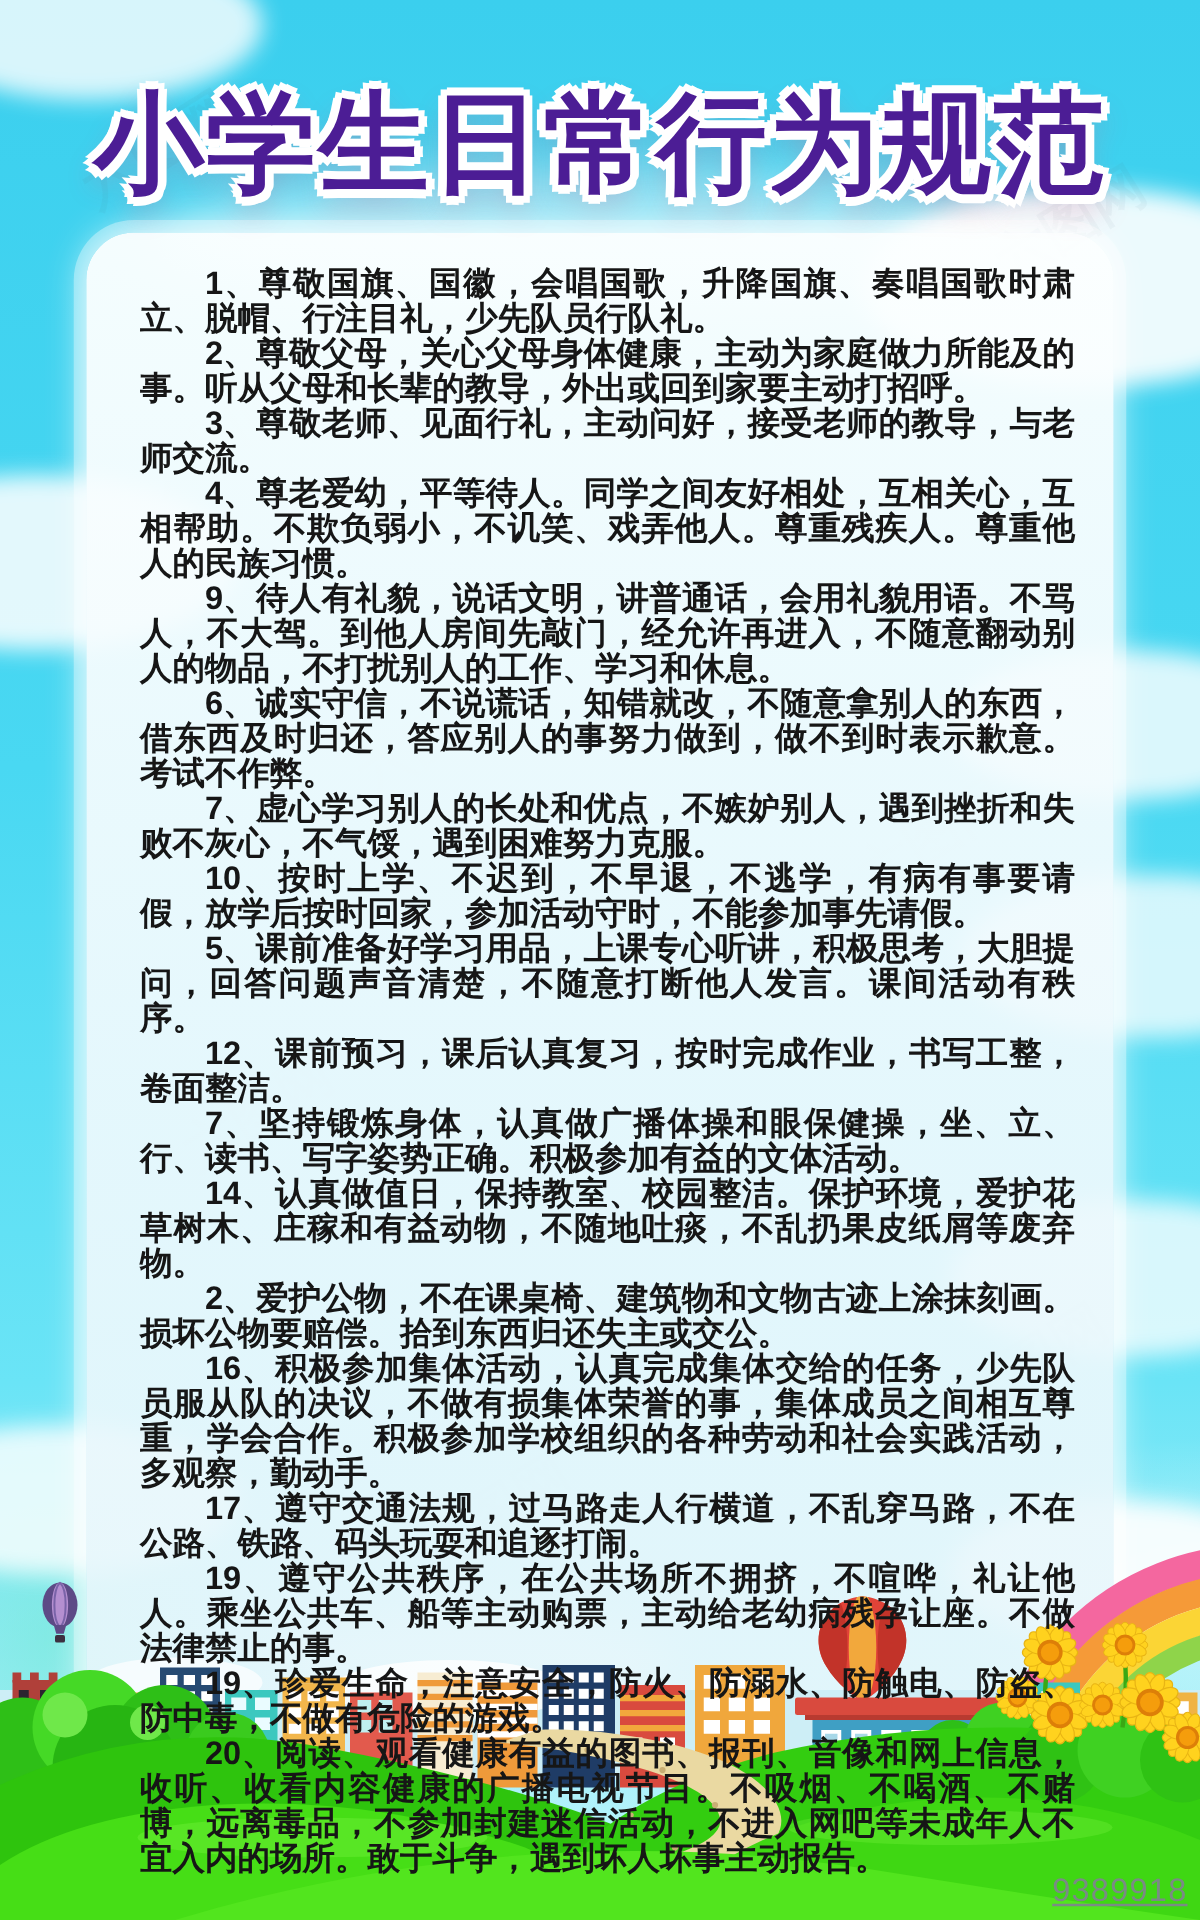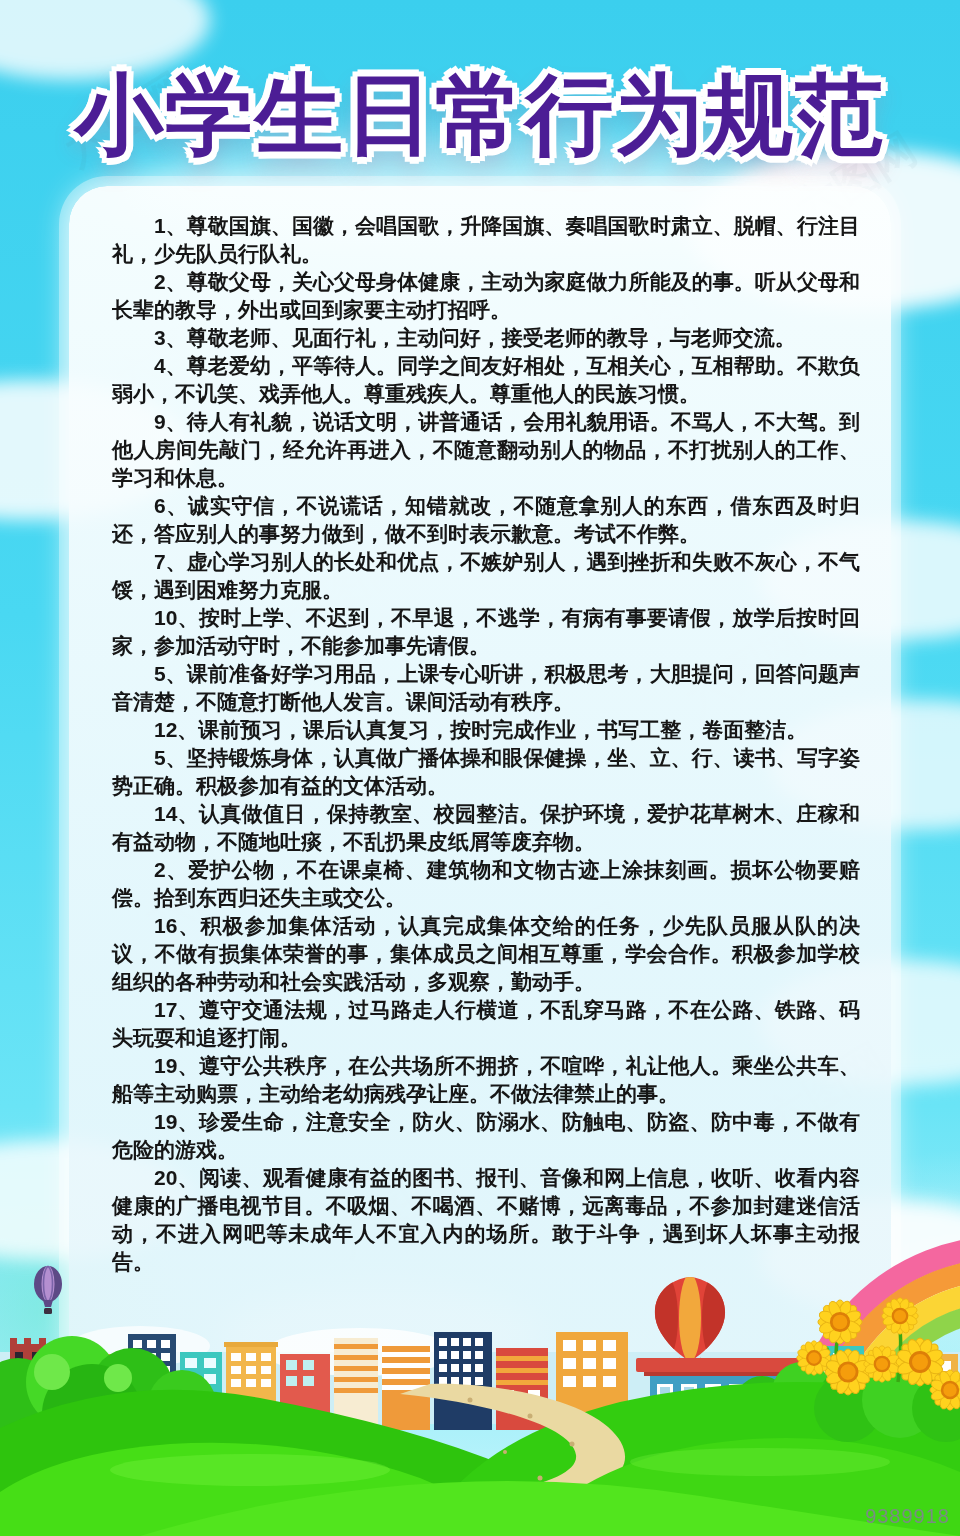--- a/index.html
+++ b/index.html
@@ -45,29 +45,29 @@
       0 12px 22px rgba(235,90,130,.4);}
 
   
   .panel{position:absolute;z-index:2;left:69px;top:186px;width:822px;height:1212px;
     border-radius:38px;
     background:linear-gradient(180deg,rgba(252,255,255,.96) 0%,rgba(238,249,253,.93) 60%,rgba(230,246,251,.92) 100%);
     box-shadow:0 0 0 10px rgba(255,255,255,.35), 0 0 30px rgba(255,255,255,.9);}
 
   
   .rules{position:absolute;z-index:4;left:112px;top:212px;width:748px;
-    font-size:21px;font-weight:700;color:#161616;line-height:28px;text-align:justify;}
+    font-size:26px;font-weight:700;color:#161616;line-height:28px;text-align:justify;}
   .rules p{margin:0;text-indent:2em;}
 
   
   .scenery{position:absolute;z-index:3;left:0;top:1236px;width:960px;height:300px;pointer-events:none;}
 
   
-  .stock{position:absolute;z-index:6;right:10px;bottom:8px;font-size:20px;
-    color:rgba(125,135,138,.95);letter-spacing:1px;font-weight:400;}
+  .stock{position:absolute;z-index:6;right:10px;bottom:8px;font-size:26px;
+    color:rgba(125,135,138,.95);letter-spacing:1px;font-weight:400;text-decoration:underline;}
 </style>
 </head>
 <body>
 
 <div class="stage">
   <div class="sky"></div>
 
   <div class="cloud c1"></div>
   <div class="cloud c2"></div>
   <div class="cloud c3"></div>
@@ -419,21 +419,21 @@
     <p>1、尊敬国旗、国徽，会唱国歌，升降国旗、奏唱国歌时肃立、脱帽、行注目礼，少先队员行队礼。</p>
     <p>2、尊敬父母，关心父母身体健康，主动为家庭做力所能及的事。听从父母和长辈的教导，外出或回到家要主动打招呼。</p>
     <p>3、尊敬老师、见面行礼，主动问好，接受老师的教导，与老师交流。</p>
     <p>4、尊老爱幼，平等待人。同学之间友好相处，互相关心，互相帮助。不欺负弱小，不讥笑、戏弄他人。尊重残疾人。尊重他人的民族习惯。</p>
     <p>9、待人有礼貌，说话文明，讲普通话，会用礼貌用语。不骂人，不大驾。到他人房间先敲门，经允许再进入，不随意翻动别人的物品，不打扰别人的工作、学习和休息。</p>
     <p>6、诚实守信，不说谎话，知错就改，不随意拿别人的东西，借东西及时归还，答应别人的事努力做到，做不到时表示歉意。考试不作弊。</p>
     <p>7、虚心学习别人的长处和优点，不嫉妒别人，遇到挫折和失败不灰心，不气馁，遇到困难努力克服。</p>
     <p>10、按时上学、不迟到，不早退，不逃学，有病有事要请假，放学后按时回家，参加活动守时，不能参加事先请假。</p>
     <p>5、课前准备好学习用品，上课专心听讲，积极思考，大胆提问，回答问题声音清楚，不随意打断他人发言。课间活动有秩序。</p>
     <p>12、课前预习，课后认真复习，按时完成作业，书写工整，卷面整洁。</p>
-    <p>5、坚持锻炼身体，认真做广播体操和眼保健操，坐、立、行、读书、写字姿势正确。积极参加有益的文体活动。</p>
+    <p>7、坚持锻炼身体，认真做广播体操和眼保健操，坐、立、行、读书、写字姿势正确。积极参加有益的文体活动。</p>
     <p>14、认真做值日，保持教室、校园整洁。保护环境，爱护花草树木、庄稼和有益动物，不随地吐痰，不乱扔果皮纸屑等废弃物。</p>
     <p>2、爱护公物，不在课桌椅、建筑物和文物古迹上涂抹刻画。损坏公物要赔偿。拾到东西归还失主或交公。</p>
     <p>16、积极参加集体活动，认真完成集体交给的任务，少先队员服从队的决议，不做有损集体荣誉的事，集体成员之间相互尊重，学会合作。积极参加学校组织的各种劳动和社会实践活动，多观察，勤动手。</p>
     <p>17、遵守交通法规，过马路走人行横道，不乱穿马路，不在公路、铁路、码头玩耍和追逐打闹。</p>
     <p>19、遵守公共秩序，在公共场所不拥挤，不喧哗，礼让他人。乘坐公共车、船等主动购票，主动给老幼病残孕让座。不做法律禁止的事。</p>
     <p>19、珍爱生命，注意安全，防火、防溺水、防触电、防盗、防中毒，不做有危险的游戏。</p>
     <p>20、阅读、观看健康有益的图书、报刊、音像和网上信息，收听、收看内容健康的广播电视节目。不吸烟、不喝酒、不赌博，远离毒品，不参加封建迷信活动，不进入网吧等未成年人不宜入内的场所。敢于斗争，遇到坏人坏事主动报告。</p>
   </div>
 
   <div class="stock">9389918</div>

